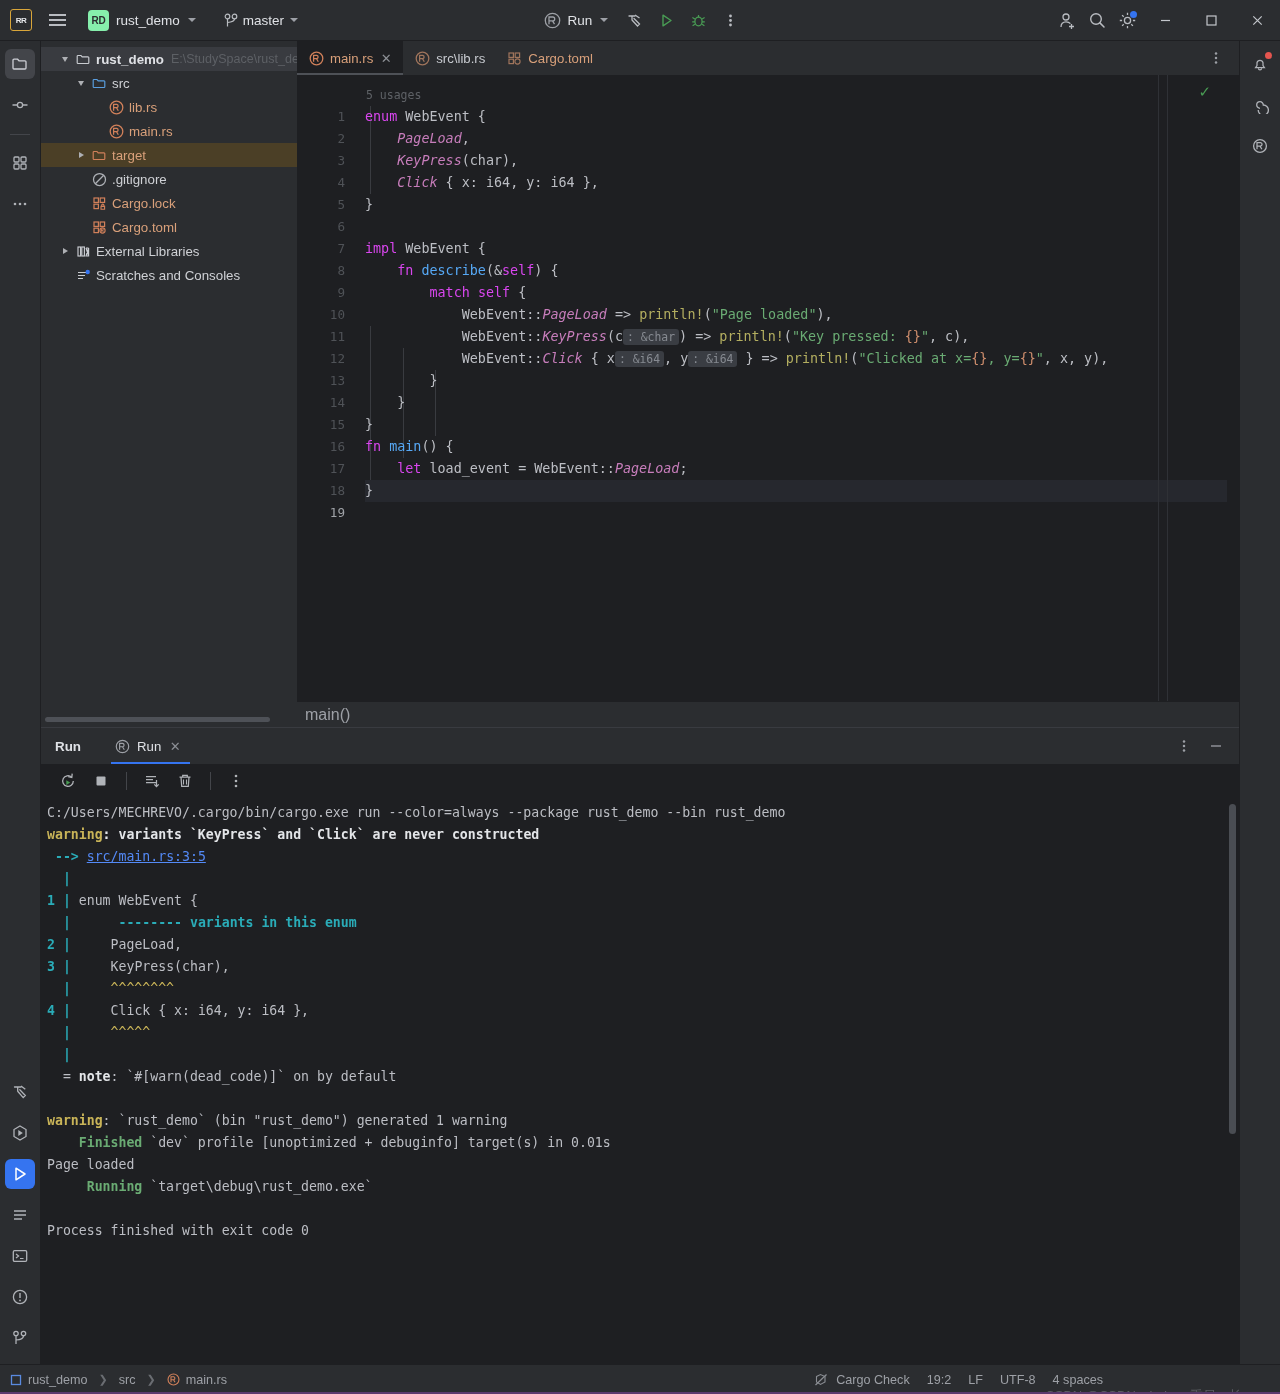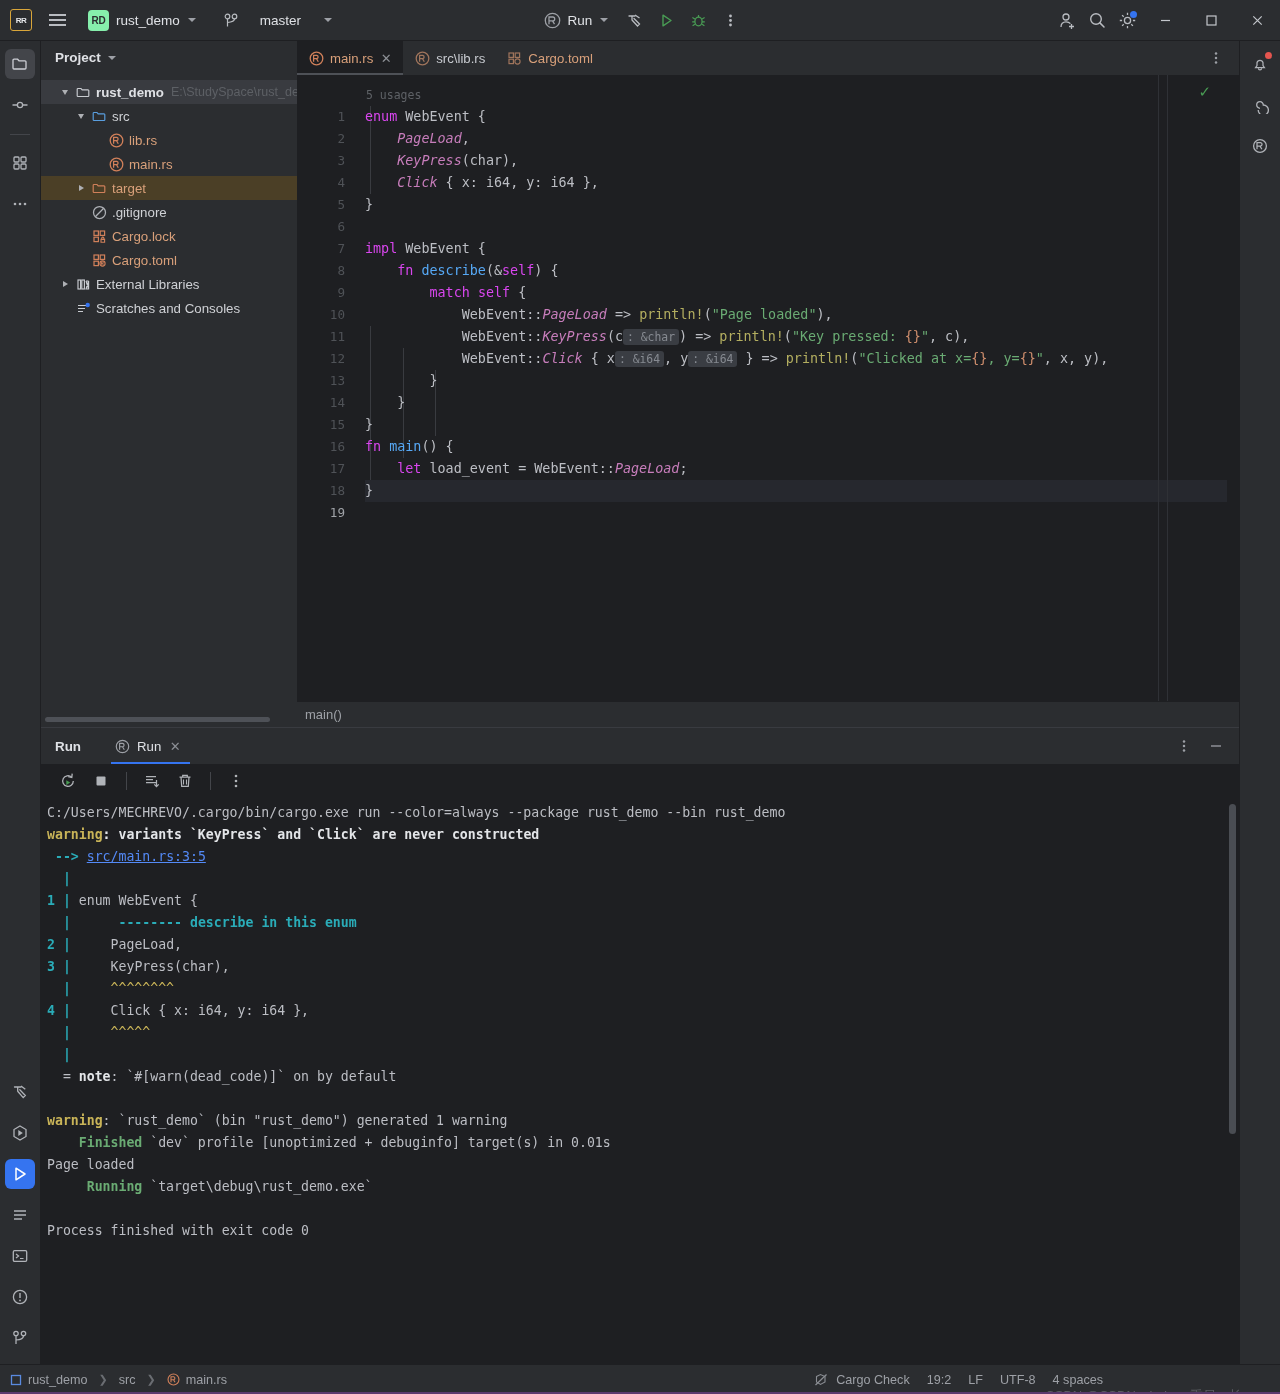--- a/index.html
+++ b/index.html
@@ -26,21 +26,21 @@
   }
   .tb-burger { width: 30px; height: 30px; margin-right: 8px; display:flex; flex-direction:column;
     align-items:center; justify-content:center; gap:3.5px; border-radius:4px; cursor:pointer;}
   .tb-burger i { display:block; width:17px; height:1.6px; background:#b9bcc1; }
   .proj-chip { display:flex; align-items:center; gap:7px; padding:4px 8px; border-radius:5px; cursor:pointer; }
   .proj-badge { width:21px; height:21px; border-radius:4px; background:#86efac; color:#2b2d30;
     font-size:10px; font-weight:bold; display:flex; align-items:center; justify-content:center; letter-spacing:-0.3px;}
   .proj-name { font-size:13.5px; color:#dfe1e5; }
   .chev { width:0;height:0;border-left:4px solid transparent;border-right:4px solid transparent;
     border-top:4.5px solid #9da0a6; margin-left:1px;}
-  .branch-chip { display:flex; align-items:center; gap:22px; padding:4px 8px; border-radius:5px; margin-left:12px; cursor:pointer;}
+  .branch-chip { display:flex; align-items:center; gap:5px; padding:4px 8px; border-radius:5px; margin-left:12px; cursor:pointer;}
   .branch-name { font-size:13.5px; color:#dfe1e5; }
   .tb-center { position:absolute; left:0; right:0; display:flex; align-items:center; justify-content:center; gap:2px; pointer-events:none;}
   .tb-center > * { pointer-events:auto; }
   .runcfg { display:flex; align-items:center; gap:7px; padding:4px 9px; border-radius:5px; cursor:pointer;}
   .runcfg-label { font-size:13.5px; color:#dfe1e5;}
   .ic-btn { width:30px;height:30px;display:flex;align-items:center;justify-content:center;border-radius:5px;cursor:pointer;}
   .tb-right { margin-left:auto; display:flex; align-items:center; height:100%; }
   .win-btn { width:46px;height:41px;display:flex;align-items:center;justify-content:center;cursor:pointer;}
   .settings-dot { position:absolute; top:6px; right:5px; width:7px;height:7px;border-radius:50%;background:#3574f0;}
 
@@ -113,21 +113,21 @@
   .fmt { color:#cf8e6d; }
   .hint { background:#3a3d43; color:#868a91; border-radius:3px; padding:1px 4px; font-size:11.4px;}
   .indent-guide { position:absolute; width:1px; background:#393b40; }
 
   .inspect-widget { position:absolute; top:0; right:0; width:16px; bottom:0; }
   .inspect-check { position:absolute; top:8px; right:16px; color:#499c54; font-size:15px; }
   .rightmargin { position:absolute; top:0; bottom:0; width:1px; background:#2f3136; }
   .scrollgutter { position:absolute; top:0; bottom:0; right:0; width:12px; background:#1e1f22;}
 
   .breadcrumbbar { height:26px; background:#2b2d30; display:flex; align-items:center; padding-left:8px;
-    font-size:13px; color:#9da0a6; border-top:1px solid #1e1f22;}
+    font-size:16px; color:#9da0a6; border-top:1px solid #1e1f22;}
 
   
   .runwin { flex:1; display:flex; flex-direction:column; background:#1e1f22; min-height:0;
     border-top:1px solid #393b40;}
   .run-header { height:36px; background:#2b2d30; display:flex; align-items:center; padding-left:14px; position:relative;}
   .run-title { font-size:13.4px; font-weight:bold; color:#dfe1e5; margin-right:30px;}
   .run-tab { display:flex; align-items:center; gap:7px; height:36px; padding:0 8px 0 4px; position:relative; cursor:pointer;}
   .run-tab.active::after { content:""; position:absolute; left:0; right:0; bottom:0; height:2px; background:#3574f0;}
   .run-tab-label { font-size:13.2px; color:#dfe1e5;}
   .run-header-right { margin-left:auto; display:flex; align-items:center; padding-right:8px; gap:2px;}
@@ -337,24 +337,20 @@
           <path d="M5 6.7 V15 M12.5 6.7 Q12.5 10.5 5 11" stroke="#b0b3b8" stroke-width="1.25" fill="none"></path>
         </svg>
       </div>
     </div>
 
     <div class="center">
 
       <div class="upper">
 
         <div class="projpanel">
-          <div class="proj-header">
-            <span class="proj-header-title">Project</span>
-            <span class="chev"></span>
-          </div>
           <div class="proj-tree">
 
             <div class="trow sel-root" style="padding-left:16px">
               <span class="tw-arrow">
                   <i class="arrow-d"></i>
                 </span>
               <span class="tw-icon">
                 <svg width="15" height="15" viewBox="0 0 15 15">
                     <path d="M1.2 4.3 a.8 .8 0 0 1 .8-.8 h3 l1.2 1.3 h5.8 a.8 .8 0 0 1 .8 .8 v5.1 a.8 .8 0 0 1 -.8 .8 H2 a.8 .8 0 0 1 -.8 -.8 z" fill="none" stroke="#c9ccd1" stroke-width="1.15"></path>
                   </svg>
@@ -647,21 +643,21 @@
           </div>
         </div>
 
         <div class="console" id="console">
           <div class="console-scroll"></div>
         <div class="oline"><span class="o-white">C:/Users/MECHREVO/.cargo/bin/cargo.exe run --color=always --package rust_demo --bin rust_demo</span></div>
             <div class="oline"><span class="o-warn">warning</span><span class="o-bold">: </span><span class="o-bold">variants `KeyPress` and `Click` are never constructed</span></div>
             <div class="oline"><span class="o-white"> </span><span class="o-cyan">--&gt;</span><span class="o-white"> </span><span class="o-link">src/main.rs:3:5</span></div>
             <div class="oline"><span class="o-white">  </span><span class="o-cyan">|</span></div>
             <div class="oline"><span class="o-cyan">1</span><span class="o-white"> </span><span class="o-cyan">|</span><span class="o-white"> enum WebEvent {</span></div>
-            <div class="oline"><span class="o-white">  </span><span class="o-cyan">|</span><span class="o-white">      </span><span class="o-cyan">-------- describe in this enum</span></div>
+            <div class="oline"><span class="o-white">  </span><span class="o-cyan">|</span><span class="o-white">      </span><span class="o-cyan">-------- variants in this enum</span></div>
             <div class="oline"><span class="o-cyan">2</span><span class="o-white"> </span><span class="o-cyan">|</span><span class="o-white">     PageLoad,</span></div>
             <div class="oline"><span class="o-cyan">3</span><span class="o-white"> </span><span class="o-cyan">|</span><span class="o-white">     KeyPress(char),</span></div>
             <div class="oline"><span class="o-white">  </span><span class="o-cyan">|</span><span class="o-yellow">     ^^^^^^^^</span></div>
             <div class="oline"><span class="o-cyan">4</span><span class="o-white"> </span><span class="o-cyan">|</span><span class="o-white">     Click { x: i64, y: i64 },</span></div>
             <div class="oline"><span class="o-white">  </span><span class="o-cyan">|</span><span class="o-yellow">     ^^^^^</span></div>
             <div class="oline"><span class="o-white">  </span><span class="o-cyan">|</span></div>
             <div class="oline"><span class="o-white">  = </span><span class="o-bold">note</span><span class="o-white">: `#[warn(dead_code)]` on by default</span></div>
             <div class="oline">&nbsp;</div>
             <div class="oline"><span class="o-warn">warning</span><span class="o-white">: `rust_demo` (bin "rust_demo") generated 1 warning</span></div>
             <div class="oline"><span class="o-white">    </span><span class="o-green">Finished</span><span class="o-white"> `dev` profile [unoptimized + debuginfo] target(s) in 0.01s</span></div>

